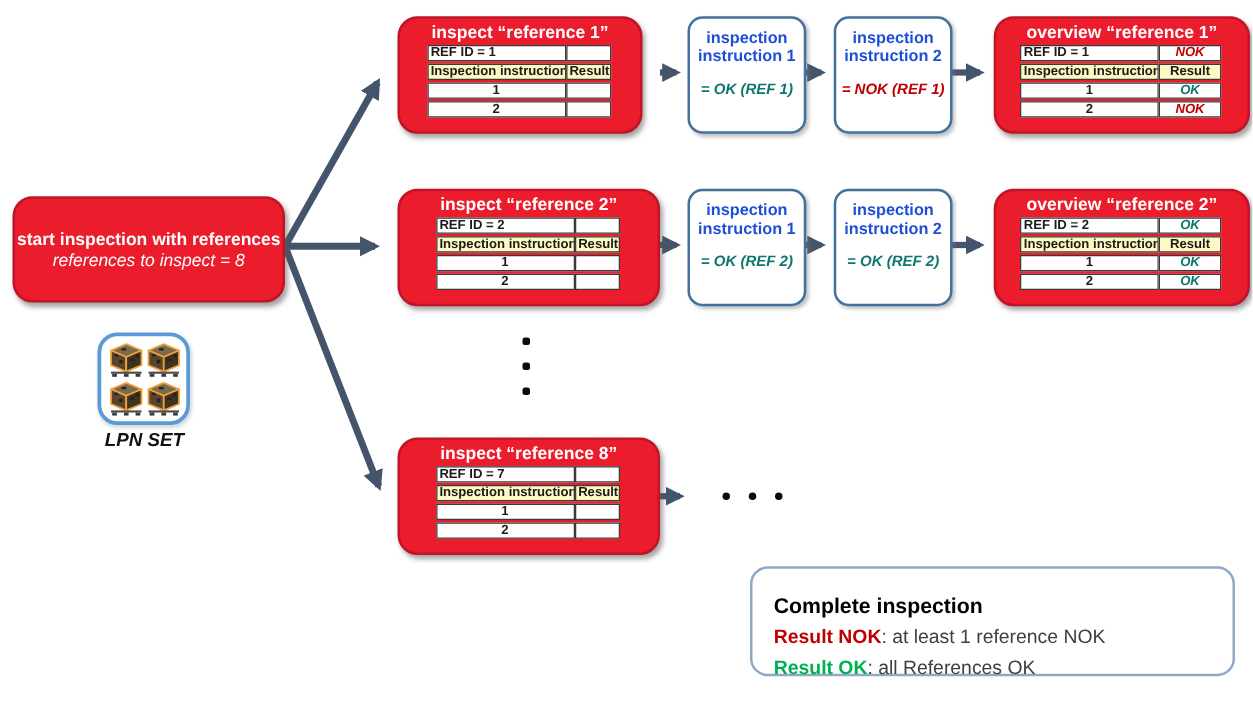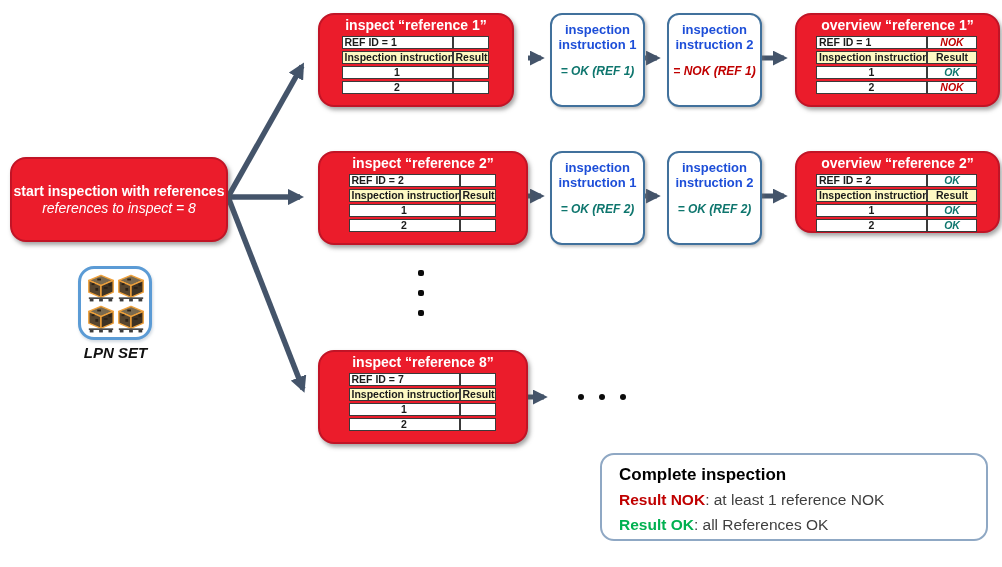--- a/index.html
+++ b/index.html
@@ -49,21 +49,21 @@
   .lpn svg{width:30px;height:30px;}
   .lpn-label{position:absolute;left:68px;top:344px;width:95px;z-index:2;text-align:center;
     font-size:15px;font-weight:bold;font-style:italic;color:#111;}
 
   
   .dot{position:absolute;z-index:2;width:6px;height:6px;background:#0b0b0b;border-radius:2px;}
 
   
   .complete{position:absolute;z-index:2;left:600px;top:453px;width:388px;height:88px;
     background:#fff;border:2px solid #8FA8C4;border-radius:14px;box-sizing:border-box;
-    padding:7px 0 0 17px;}
+    padding:17px 0 0 17px;}
   .complete .ct{font-size:17px;font-weight:bold;color:#000;line-height:25px;}
   .complete .cl{font-size:15.5px;line-height:25px;color:#3f3f3f;}
   .complete .lbl{font-weight:bold;}
   .lbl-nok{color:#C00000;}
   .lbl-ok{color:#00B050;}
 </style>
 </head>
 <body>
 
 <div class="canvas">
@@ -264,21 +264,21 @@
 
   <div class="instrbox" style="left:550px;top:151px;">
     <div class="t">inspection instruction 1</div>
     <div class="r" data-res="OK">= OK (REF 2)</div>
   </div>
   <div class="instrbox" style="left:667px;top:151px;">
     <div class="t">inspection instruction 2</div>
     <div class="r" data-res="OK">= OK (REF 2)</div>
   </div>
 
-  <div class="redbox" style="left:795px;top:151px;width:205px;height:82px;">
+  <div class="redbox" style="left:795px;top:151px;width:205px;height:94px;">
     <div class="rtitle">overview “reference 2”</div>
     <div class="tbl tbl-o">
       <div class="trow">
         <div class="tcell c1">REF ID = 2</div>
         <div class="tcell c2o res" data-res="OK">OK</div>
       </div>
       <div class="trow hdr">
         <div class="tcell c1">Inspection instruction</div>
         <div class="tcell c2o">Result</div>
       </div>

